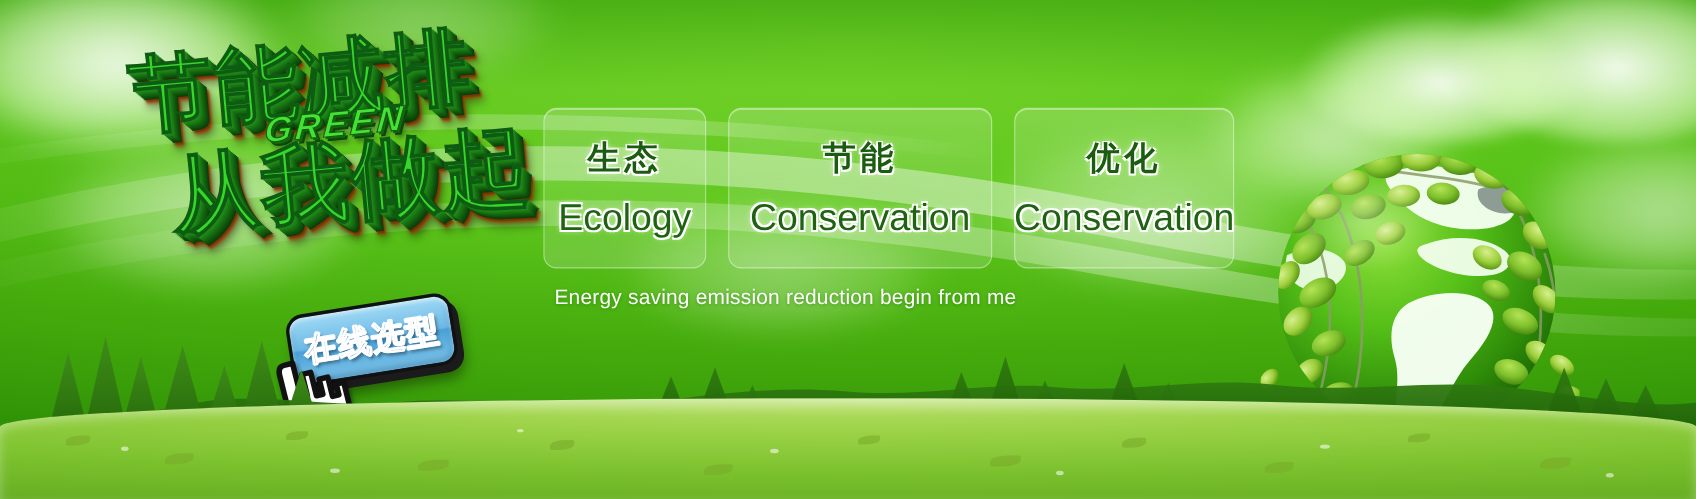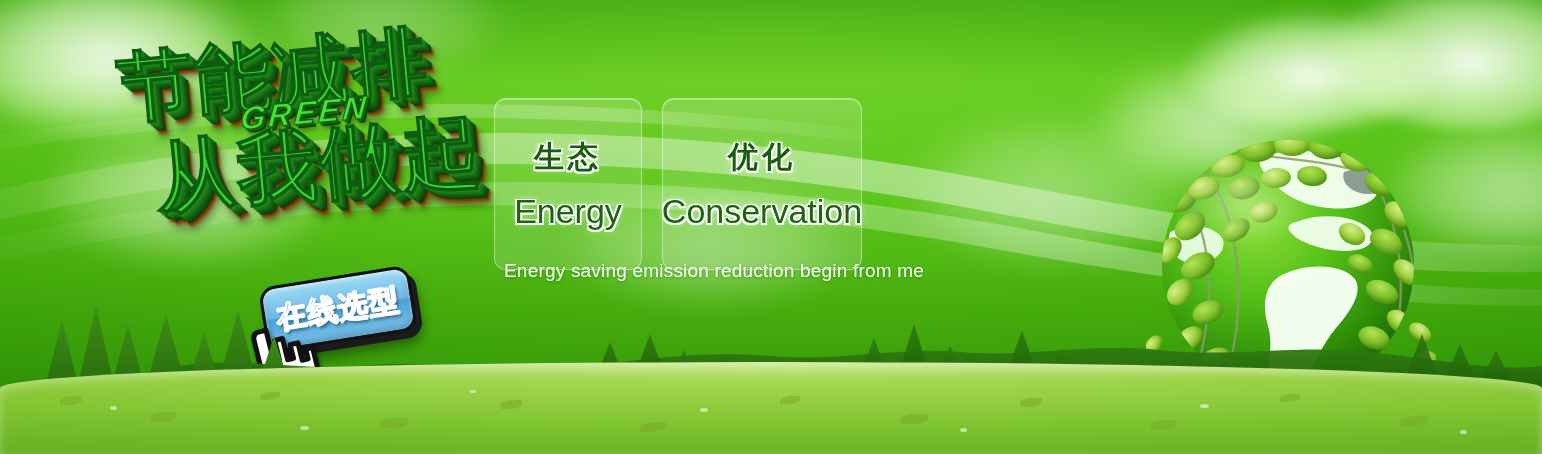--- a/index.html
+++ b/index.html
@@ -129,21 +129,21 @@
 
   
   .cards{
     position:absolute;
     left:494px; top:98px;
     display:flex;
     gap:20px;
     align-items:stretch;
   }
   .card{
-    height:172px;
+    height:146px;
     border-radius:12px;
     border:1px solid rgba(255,255,255,0.42);
     background:linear-gradient(180deg, rgba(255,255,255,0.17) 0%, rgba(255,255,255,0.10) 55%, rgba(255,255,255,0.16) 100%);
     box-shadow:inset 0 1px 0 rgba(255,255,255,0.35);
     display:flex; flex-direction:column;
     align-items:center; justify-content:center;
     gap:14px;
     padding:0 18px;
     box-sizing:border-box;
   }
@@ -276,21 +276,25 @@
       <g transform="rotate(-14 43 48)">
         <path d="M30 14 L38 14 L38 46 L44 46 L44 26 L52 26 L52 48 L58 48 L58 34 L66 34 L66 52 L72 52 L72 42 L79 42 L79 66
                  C79 80 70 90 56 90 L40 90 C30 90 24 84 20 76 L8 56 C5 51 9 45 15 47 L24 54 L24 22 C24 17 26 14 30 14 Z" fill="#ffffff" stroke="#111111" stroke-width="5" stroke-linejoin="round"></path>
       </g>
     </svg>
   </div>
 
   <div class="cards">
     <div class="card card-1">
       <div class="card-cn">生态</div>
-      <div class="card-en">Energy</div>
+      <div class="card-en">Ecology</div>
+    </div>
+    <div class="card card-2">
+      <div class="card-cn">节能</div>
+      <div class="card-en">Conservation</div>
     </div>
     <div class="card card-3">
       <div class="card-cn">优化</div>
       <div class="card-en">Conservation</div>
     </div>
   </div>
 
   <div class="tagline">Energy saving emission reduction begin from me</div>
 
   <div class="globe-wrap">

